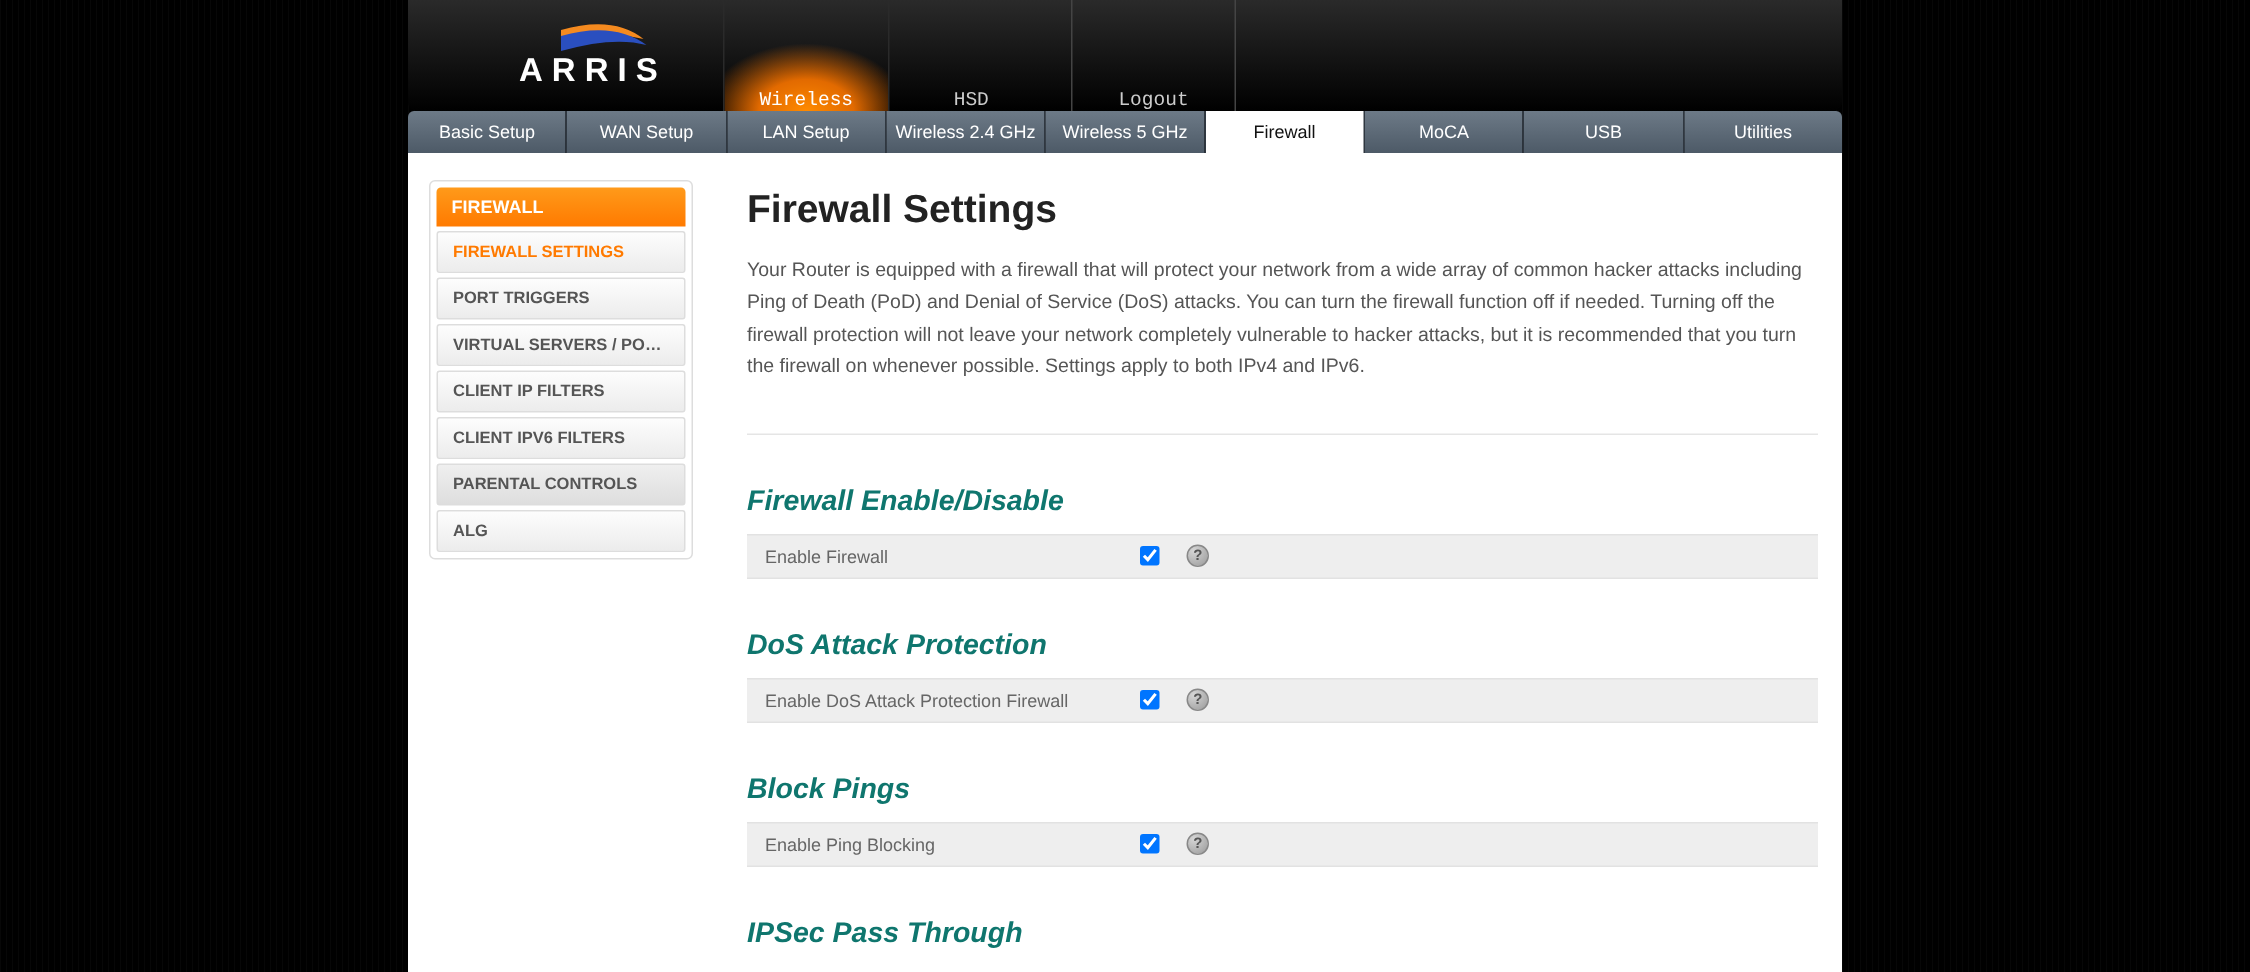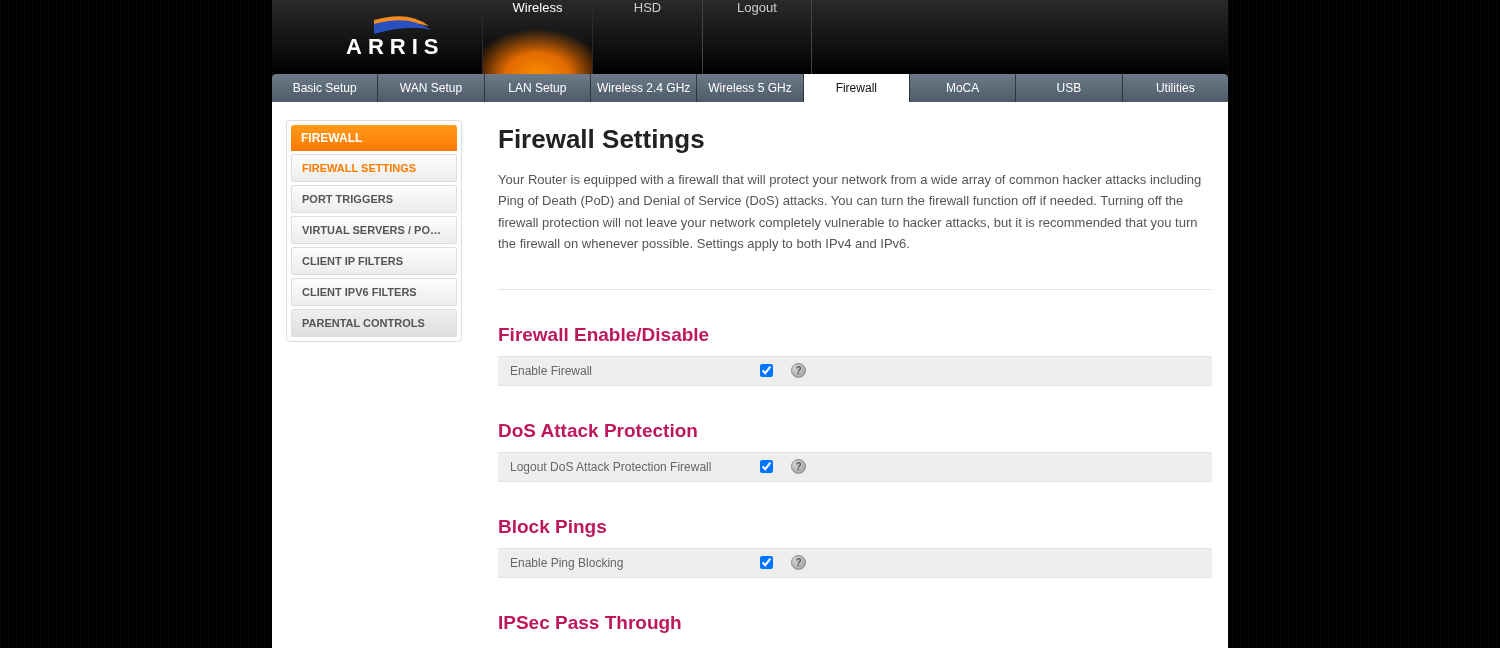--- a/index.html
+++ b/index.html
@@ -30,33 +30,34 @@
     flex-direction:column;
     align-items:center;
     justify-content:center;
     padding-left:44px;
   }
   .logo svg { display:block; }
   .tn-wrap { display:flex; align-items:stretch; }
   .tn {
     width:110px;
     display:flex;
-    align-items:flex-start;
+    align-items:flex-end;
     justify-content:center;
     color:#ccc;
     font-size:13px;
     position:relative;
     cursor:pointer;
     border-left:1px solid #2a2a2a;
+    font-family:Liberation Mono, monospace;
   }
   .tn.active {
     color:#fff;
     background: radial-gradient(ellipse 90px 60px at 50% 100%, #ff8a00 0%, #e26a00 35%, rgba(0,0,0,0) 75%);
   }
-  .tn.sep { border-right:1px solid #444; }
+  .tn.sep { border-right:1px solid #444;margin-left:12px; }
 
   
   .tabs {
     display:flex;
     border-radius:4px 4px 0 0;
     overflow:hidden;
   }
   .tab {
     flex:1;
     height:28px;
@@ -126,24 +127,25 @@
   }
   .intro {
     font-size:13px;
     color:#555;
     line-height:1.65;
     border-bottom:1px solid #e5e5e5;
     padding-bottom:34px;
   }
   .section { margin-top:34px; }
   .section h2 {
-    color:#be185d;
+    color:#0f766e;
     font-size:19px;
     font-weight:bold;
     margin-bottom:10px;
+    font-style:italic;
   }
   .row {
     background:#eeeeee;
     border-top:1px solid #e2e2e2;
     border-bottom:1px solid #e2e2e2;
     height:30px;
     display:flex;
     align-items:center;
     padding:13px 12px;
     font-size:12px;
@@ -210,40 +212,41 @@
 
     <div class="side">
       <div class="sidebox">
         <div class="side-head">FIREWALL</div>
         <div class="side-item active">FIREWALL SETTINGS</div>
         <div class="side-item">PORT TRIGGERS</div>
         <div class="side-item">VIRTUAL SERVERS / PORT ...</div>
         <div class="side-item">CLIENT IP FILTERS</div>
         <div class="side-item">CLIENT IPV6 FILTERS</div>
         <div class="side-item dim">PARENTAL CONTROLS</div>
+        <div class="side-item">ALG</div>
       </div>
     </div>
 
     <div class="content">
       <h1>Firewall Settings</h1>
       <p class="intro">Your Router is equipped with a firewall that will protect your network from a wide array of common hacker attacks including Ping of Death (PoD) and Denial of Service (DoS) attacks. You can turn the firewall function off if needed. Turning off the firewall protection will not leave your network completely vulnerable to hacker attacks, but it is recommended that you turn the firewall on whenever possible. Settings apply to both IPv4 and IPv6.</p>
 
       <div class="section">
         <h2>Firewall Enable/Disable</h2>
         <div class="row">
           <span class="lbl">Enable Firewall</span>
           <input type="checkbox" checked="" style="">
           <span class="help">?</span>
         </div>
       </div>
 
       <div class="section">
         <h2>DoS Attack Protection</h2>
         <div class="row">
-          <span class="lbl">Logout DoS Attack Protection Firewall</span>
+          <span class="lbl">Enable DoS Attack Protection Firewall</span>
           <input type="checkbox" checked="" style="">
           <span class="help">?</span>
         </div>
       </div>
 
       <div class="section">
         <h2>Block Pings</h2>
         <div class="row">
           <span class="lbl">Enable Ping Blocking</span>
           <input type="checkbox" checked="" style="">

